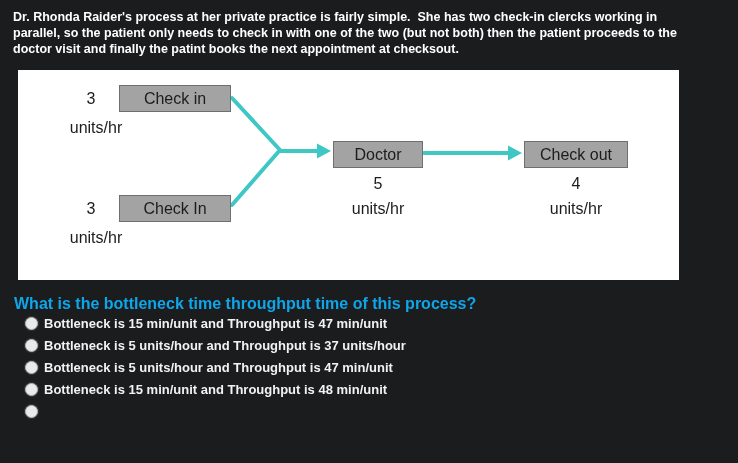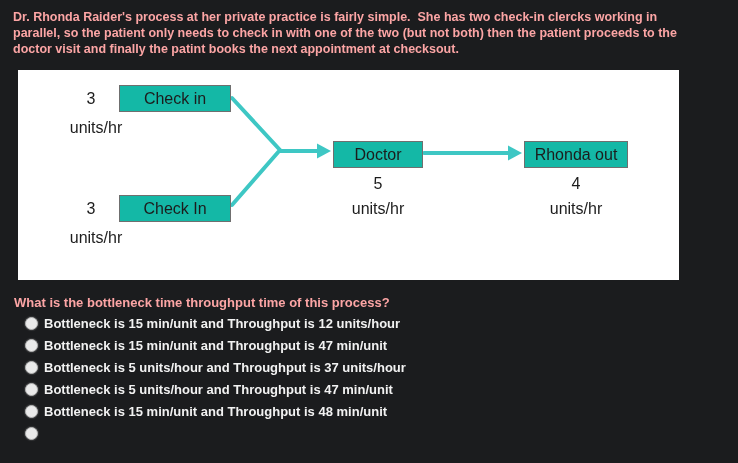--- a/index.html
+++ b/index.html
@@ -3,31 +3,31 @@
 <meta charset="utf-8">
 <style>
   html,body{margin:0;padding:0;background:#101113;}
   .screen{
     position:relative;width:738px;height:463px;overflow:hidden;
     background:#1b1c1e;
     font-family:"Liberation Sans",sans-serif;
   }
   .intro{
     position:absolute;left:13px;top:9px;width:664px;
-    color:#fca5a5;font-size:12.5px;font-weight:bold;line-height:16px;
+    color:#ffffff;font-size:12.5px;font-weight:bold;line-height:16px;
     white-space:pre-wrap;
   }
   .panel{
     position:absolute;left:18px;top:70px;width:661px;height:210px;
     background:#ffffff;
   }
   .arrows{position:absolute;left:0;top:0;}
   .node{
     position:absolute;height:25px;
-    background:#14b8a6;border:1.5px solid #6f6f6f;
+    background:#a3a3a3;border:1.5px solid #6f6f6f;
     display:flex;align-items:center;justify-content:center;
     font-size:16px;color:#1c1c1c;z-index:2;
   }
   .node-checkin-top{left:101px;top:15px;width:110px;}
   .node-checkin-bottom{left:101px;top:125px;width:110px;}
   .node-doctor{left:315px;top:71px;width:88px;align-items:center;}
   .node-checkout{left:506px;top:71px;width:102px;}
   .dlabel{
     position:absolute;text-align:center;
     font-size:16px;color:#1c1c1c;line-height:20px;z-index:2;
@@ -35,21 +35,21 @@
   .rate-top3{left:55px;top:19px;width:36px;}
   .units-top{left:41px;top:48px;width:74px;}
   .rate-bot3{left:55px;top:129px;width:36px;}
   .units-bot{left:41px;top:158px;width:74px;}
   .rate-doctor{left:324px;top:104px;width:72px;}
   .units-doctor{left:324px;top:129px;width:72px;}
   .rate-checkout{left:522px;top:104px;width:72px;}
   .units-checkout{left:522px;top:129px;width:72px;}
   .question{
     position:absolute;left:14px;top:295px;
-    color:#fca5a5;font-size:13px;font-weight:bold;
+    color:#0ea5e9;font-size:16px;font-weight:bold;
   }
   .options{position:absolute;left:25px;top:312px;width:690px;}
   .option-row{
     height:22px;display:flex;align-items:center;gap:6px;cursor:pointer;
   }
   .radio{
     width:13px;height:13px;border-radius:50%;flex:0 0 13px;
     background:#eaeaea;border:1px solid #b7b7b7;box-sizing:border-box;
     box-shadow:0 0 1px 1px rgba(255,255,255,0.12);
   }
@@ -85,34 +85,30 @@
     <div class="dlabel rate-bot3">3</div>
     <div class="dlabel units-bot">units/hr</div>
 
     <div class="node node-doctor">
       <span>Doctor</span>
     </div>
     <div class="dlabel rate-doctor">5</div>
     <div class="dlabel units-doctor">units/hr</div>
 
     <div class="node node-checkout">
-      <span>Rhonda out</span>
+      <span>Check out</span>
     </div>
     <div class="dlabel rate-checkout">4</div>
     <div class="dlabel units-checkout">units/hr</div>
 
   </div>
 
   <div class="question">What is the bottleneck time throughput time of this process?</div>
 
   <div class="options">
-    <div class="option-row">
-      <span class="radio"></span>
-      <span class="option-label">Bottleneck is 15 min/unit and Throughput is 12 units/hour</span>
-    </div>
     <div class="option-row">
       <span class="radio"></span>
       <span class="option-label">Bottleneck is 15 min/unit and Throughput is 47 min/unit</span>
     </div>
     <div class="option-row">
       <span class="radio"></span>
       <span class="option-label">Bottleneck is 5 units/hour and Throughput is 37 units/hour</span>
     </div>
     <div class="option-row">
       <span class="radio"></span>

